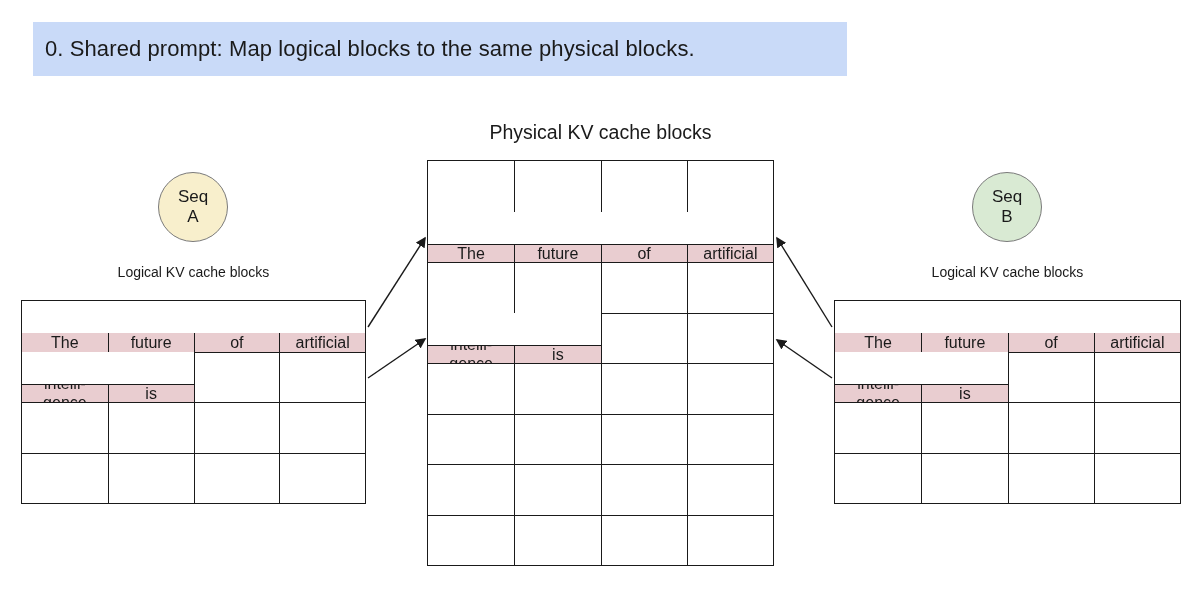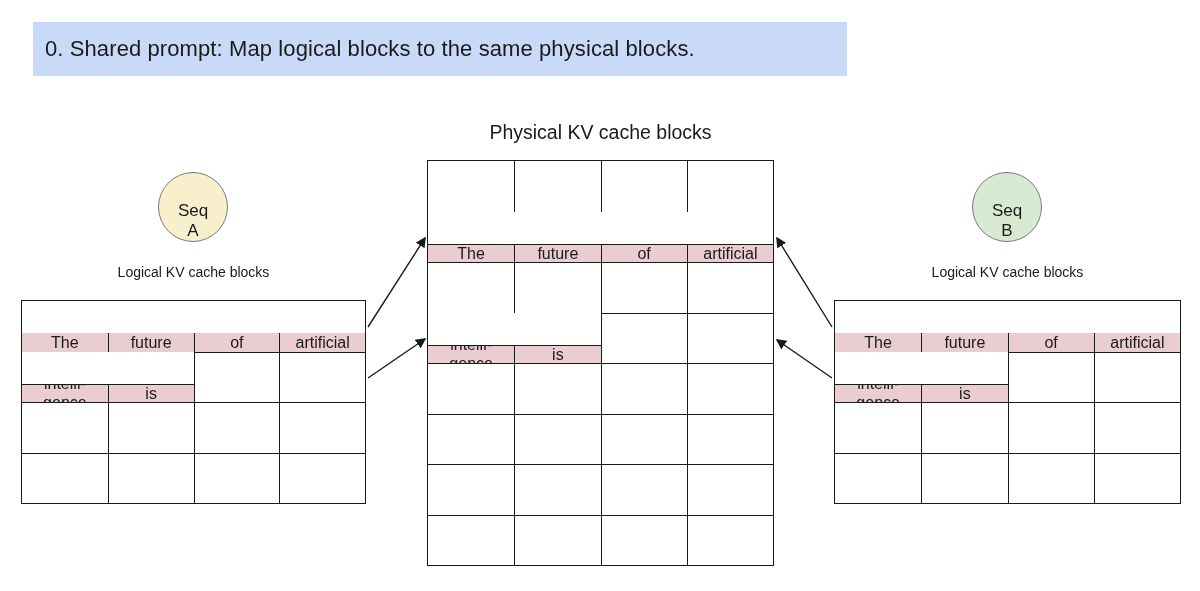--- a/index.html
+++ b/index.html
@@ -40,21 +40,21 @@
   .logical-b-title { left: 834px; width: 347px; top: 264px; }
 
   
   .circle {
     position: absolute;
     width: 70px; height: 70px;
     border-radius: 50%;
     border: 1.5px solid #7a7a7a;
     box-sizing: border-box;
     display: flex;
-    align-items: flex-end;
+    align-items: center;
     justify-content: center;
     text-align: center;
   }
   .circle span {
     white-space: pre-line;
     font-size: 17px;
     line-height: 1.18;
   }
   .seq-a { left: 158px; top: 172px; background: var(--seq-a-fill, #f8efcc); }
   .seq-b { left: 972px; top: 172px; background: var(--seq-b-fill, #d9ead3); }

